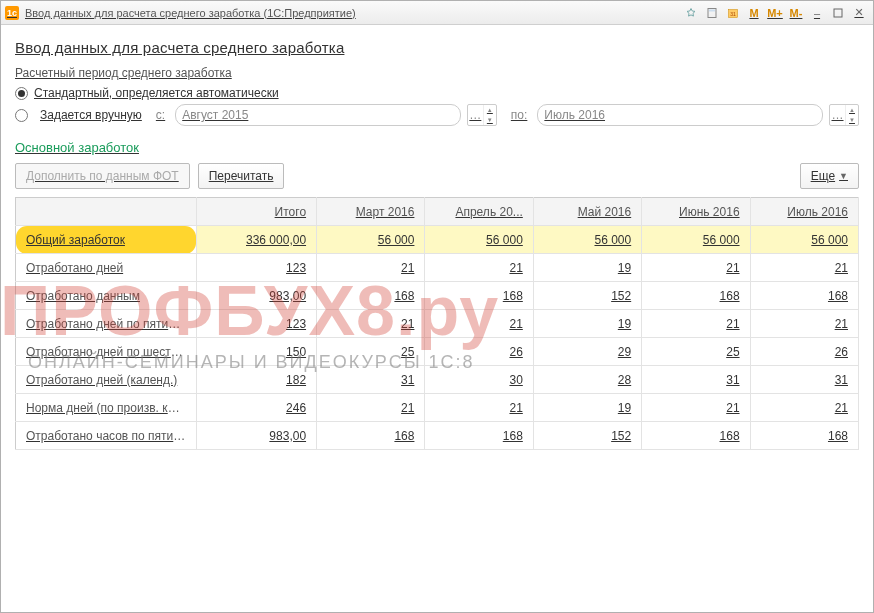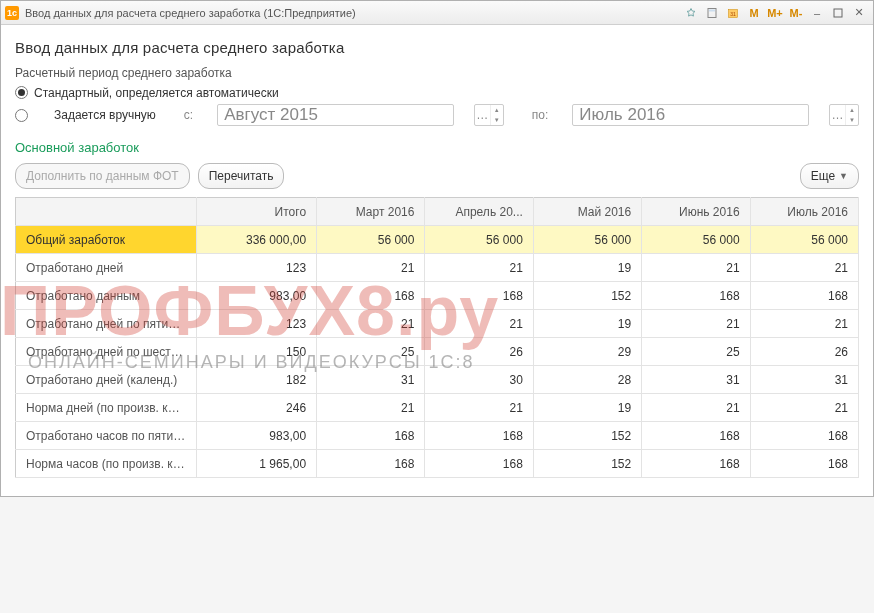--- a/index.html
+++ b/index.html
@@ -7,24 +7,24 @@
     margin: 0; padding: 0;
     font-family: Arial, sans-serif;
     font-size: 12px;
     background: #f5f5f5;
     color: #333;
     width: 874px; height: 613px;
     overflow: hidden;
     position: relative;
   }
   .window {
-    width: 874px; height: 497px;
+    width: 874px; height: 613px;
     border: 1px solid #b0b0b0;
     background: #fff;
-    display: flex; flex-direction: column;
+    display: flex; flex-direction: column; text-decoration: underline;
   }
   .titlebar {
     height: 24px;
     background: linear-gradient(#fafafa,#ececec);
     border-bottom: 1px solid #cfcfcf;
     display: flex; align-items: center;
     padding: 0 4px;
     font-size: 11px; color: #555;
   }
   .titlebar .app-icon {
@@ -48,68 +48,68 @@
     flex: 1;
     padding: 10px 14px;
     overflow: hidden;
   }
   h1 {
     font-size: 15px; font-weight: normal; color: #333;
     margin: 4px 0 10px 0;
     letter-spacing: 0.2px;
   }
   .sect-label { font-size: 12px; color: #555; margin: 6px 0 6px 0; }
-  .radio-row { display: flex; align-items: flex-start; margin: 4px 0; color: #333; }
+  .radio-row { display: flex; align-items: center; margin: 4px 0; color: #333; }
   .radio {
     width: 13px; height: 13px; border: 1px solid #777; border-radius: 50%;
     margin-right: 6px; display: inline-flex; align-items: center; justify-content: center;
     background: #fff;
   }
   .radio.checked::after {
     content: ""; width: 7px; height: 7px; border-radius: 50%; background: #333;
   }
-  .date-row { display: flex; align-items: center; gap: 20px; justify-content: space-between; }
+  .date-row { display: flex; align-items: center; gap: 6px; justify-content: space-between; }
   .date-row .lbl-s { color: #888; font-size: 12px; margin: 0 4px 0 8px; }
   .date-input {
-    flex: 1; height: 22px; border: 1px solid #ccc; border-radius: 2px;
-    padding: 0 6px; background: #fff; color: #888; font-size: 17px;
+    flex: 1; height: 22px; border: 1px solid #ccc; border-radius: 10px;
+    padding: 0 6px; background: #fff; color: #888; font-size: 12px;
     display: flex; align-items: center;
   }
   .spin {
     width: 30px; height: 22px; border: 1px solid #ccc; border-radius: 2px;
     display: flex; flex-direction: row; background: #fff;
   }
   .spin .ellips { flex:1; display:flex;align-items:center;justify-content:center;color:#888;border-right:1px solid #eee;}
   .spin .arrows { width:12px; display:flex; flex-direction: column; }
   .spin .arrows span { flex:1; display:flex;align-items:center;justify-content:center;font-size:6px;color:#888;}
   .section-title { color: #1a9c5b; font-size: 13px; margin: 14px 0 8px 0; }
   .toolbar { display: flex; align-items: center; gap: 8px; margin-bottom: 8px; }
   .btn {
-    height: 26px; padding: 0 10px; border: 1px solid #bbb; border-radius: 11px;
+    height: 26px; padding: 0 10px; border: 1px solid #bbb; border-radius: 2px;
     background: linear-gradient(#fff,#f3f3f3); font-size: 12px; color: #333;
     display: inline-flex; align-items: center; cursor: pointer;
   }
   .btn.disabled { color: #aaa; background:#f7f7f7; cursor: default; }
   .btn .chev { margin-left: 4px; font-size: 9px; color: #666; }
   .toolbar .spacer { flex: 1; }
   .grid {
     border: 1px solid #ccc; width: 100%;
     border-collapse: collapse; table-layout: fixed;
   }
   .grid th, .grid td {
     border-right: 1px solid #e3e3e3;
     border-bottom: 1px solid #e3e3e3;
     padding: 6px 10px; font-size: 12px; height: 28px;
     overflow: hidden; text-overflow: ellipsis; white-space: nowrap;
   }
   .grid th {
     background: #f4f4f4; font-weight: normal; color: #555; text-align: left;
   }
   .grid th.num, .grid td.num { text-align: right; padding-left: 20px; }
-  .grid .rowlabel { color: #555; }
+  .grid .rowlabel { color: #555; border-radius: 11px; }
   .grid tr.highlight td { background: #fef9c3; }
   .grid tr.highlight td.rowlabel { background: #ffd62e; color:#333;}
   col.c0 { width: 180px; } col.c1 { width: 120px; }
   col.c2,col.c3,col.c4,col.c5,col.c6 { width: 108px; }
 
   .watermark {
     position: absolute; left: 0; right: 0; top: 276px;
     text-align: left; pointer-events: none;
     z-index: 5;
   }
@@ -296,29 +296,20 @@
           </tr>
           <tr>
             <td class="rowlabel">Отработано часов по пятидн...</td>
             <td class="num">983,00</td>
             <td class="num">168</td>
             <td class="num">168</td>
             <td class="num">152</td>
             <td class="num">168</td>
             <td class="num">168</td>
           </tr>
-          <tr>
-            <td class="rowlabel">Норма часов (по произв. кал...</td>
-            <td class="num">1 965,00</td>
-            <td class="num">168</td>
-            <td class="num">168</td>
-            <td class="num">152</td>
-            <td class="num">168</td>
-            <td class="num">168</td>
-          </tr>
         </tbody>
     </table>
   </div>
 </div>
 
 <div class="watermark">
   <div class="big">ПРОФБУХ8.ру</div>
   <div class="sub">ОНЛАЙН-СЕМИНАРЫ И ВИДЕОКУРСЫ 1С:8</div>
 </div>
 

